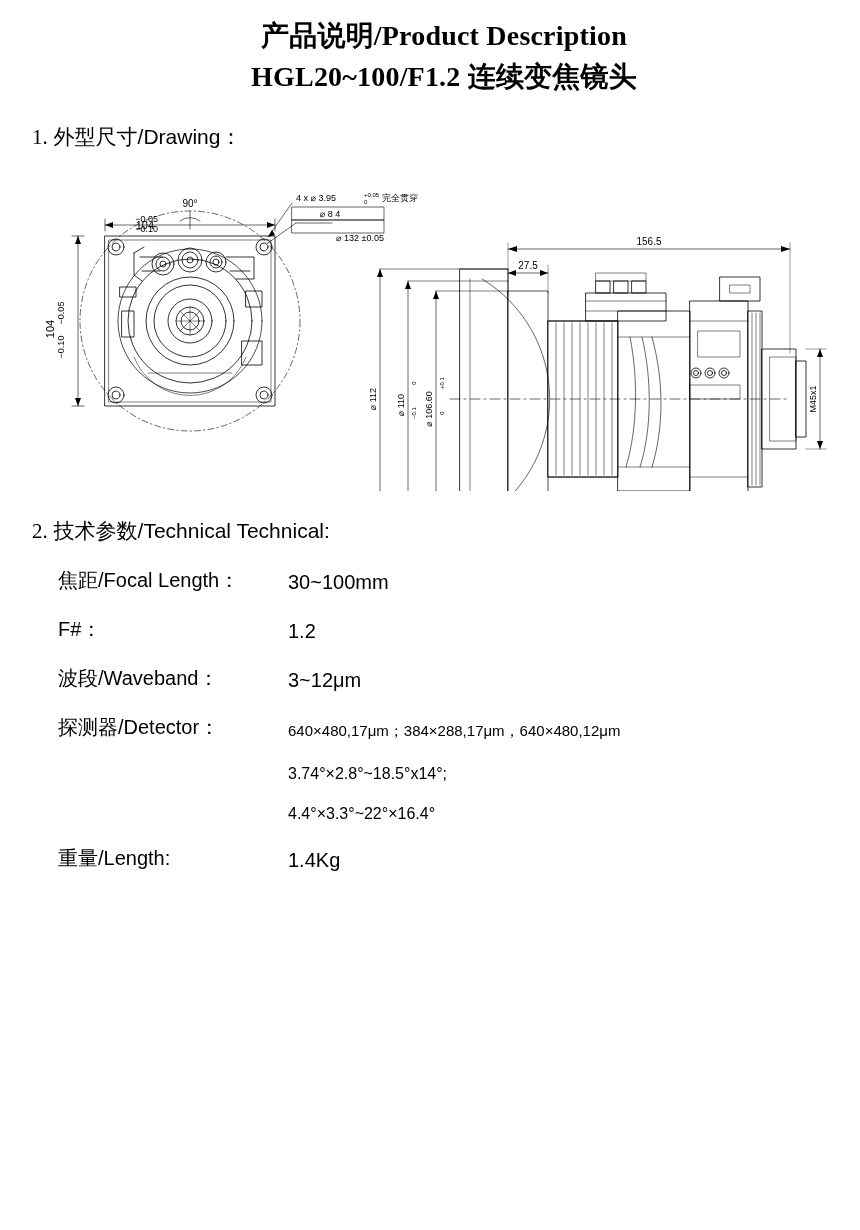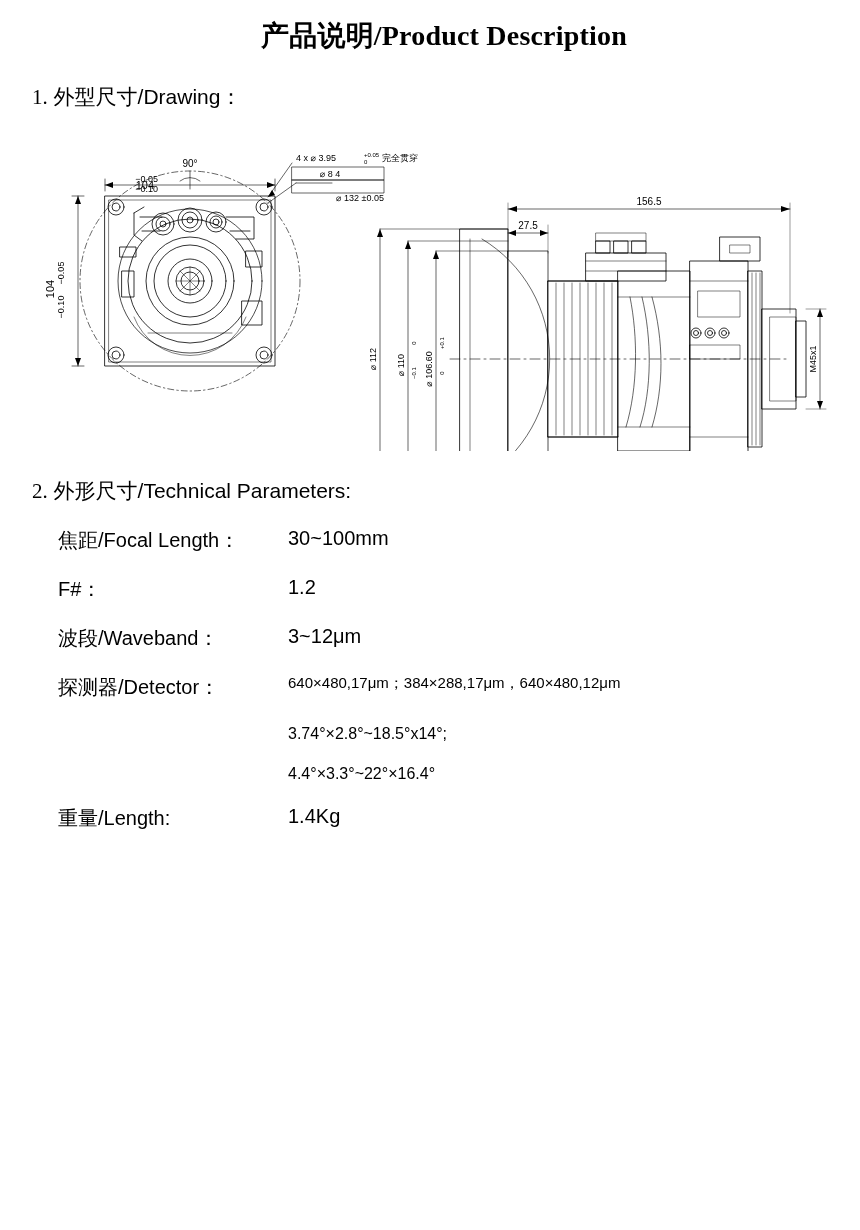--- a/index.html
+++ b/index.html
@@ -53,21 +53,21 @@
   }
 
   
   .params {
     margin-top: 22px;
     margin-left: 58px;
     width: 780px;
   }
   .param-row {
     display: flex;
-    align-items: flex-start;
+    align-items: flex-end;
     margin-bottom: 22px;
   }
   .param-label {
     width: 230px;
     flex: 0 0 230px;
     font-size: 20px;
     font-family: "Liberation Sans", sans-serif;
   }
   .param-value {
     font-size: 20px;
@@ -83,20 +83,21 @@
     margin-bottom: 22px;
   }
   .spacer-row { height: 10px; }
   .tight { margin-bottom: 14px; }
 </style>
 </head>
 <body>
 
 <div class="title-block">
   <div class="title-line">产品说明/Product Description</div>
+  <div class="title-line">HGL20~100/F1.2 连续变焦镜头</div>
 </div>
 
 <div class="section-heading">
   <span class="num">1.</span>
   <span>外型尺寸/Drawing：</span>
 </div>
 
 <div class="drawing-wrap">
 <svg width="800" height="330" viewBox="0 0 800 330" xmlns="http://www.w3.org/2000/svg">
   <g fill="none" stroke="#000" stroke-width="0.8" stroke-linecap="round" stroke-linejoin="round">
@@ -293,21 +294,21 @@
     <text x="786" y="238" font-size="9" text-anchor="middle" transform="rotate(-90 786 238)">M45x1</text>
 
     <text x="725" y="340" font-size="9" text-anchor="middle">5</text>
     <text x="749" y="356" font-size="9" text-anchor="middle">13.5</text>
   </g>
 </svg>
 </div>
 
 <div class="section-heading">
   <span class="num">2.</span>
-  <span>外形尺寸/Technical Parameters:</span>
+  <span>技术参数/Technical Technical:</span>
 </div>
 
 <div class="params">
 
   <div class="param-row">
     <div class="param-label">焦距/Focal Length：</div>
     <div class="param-value">30~100mm</div>
   </div>
 
   <div class="param-row">

